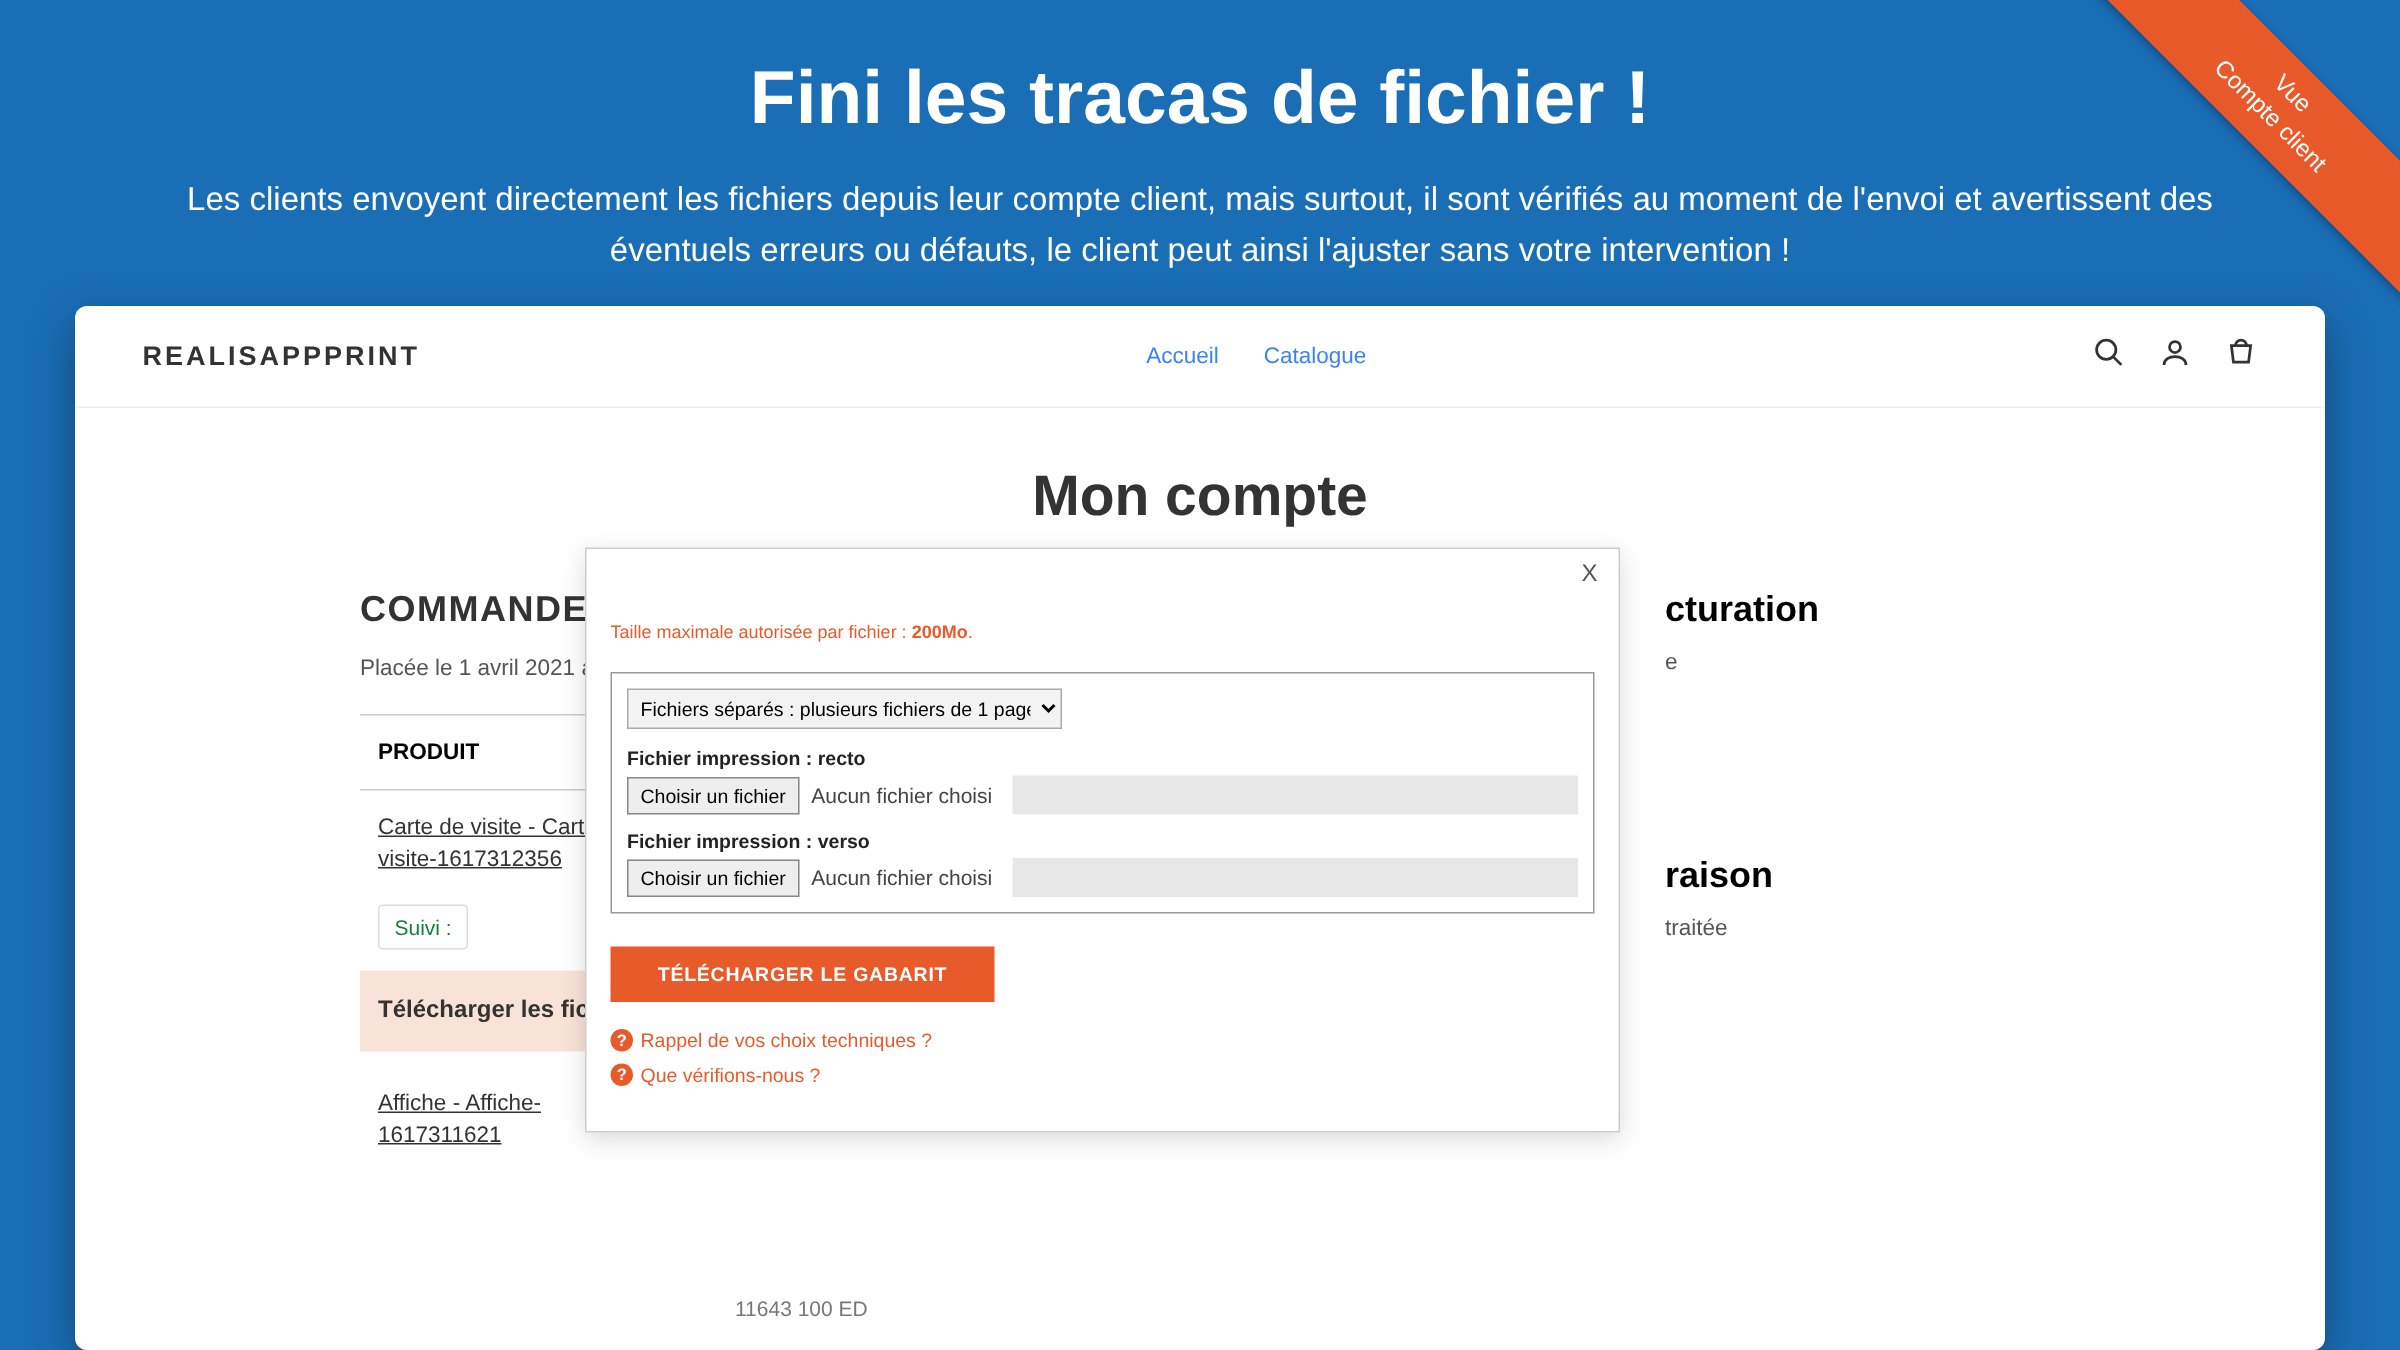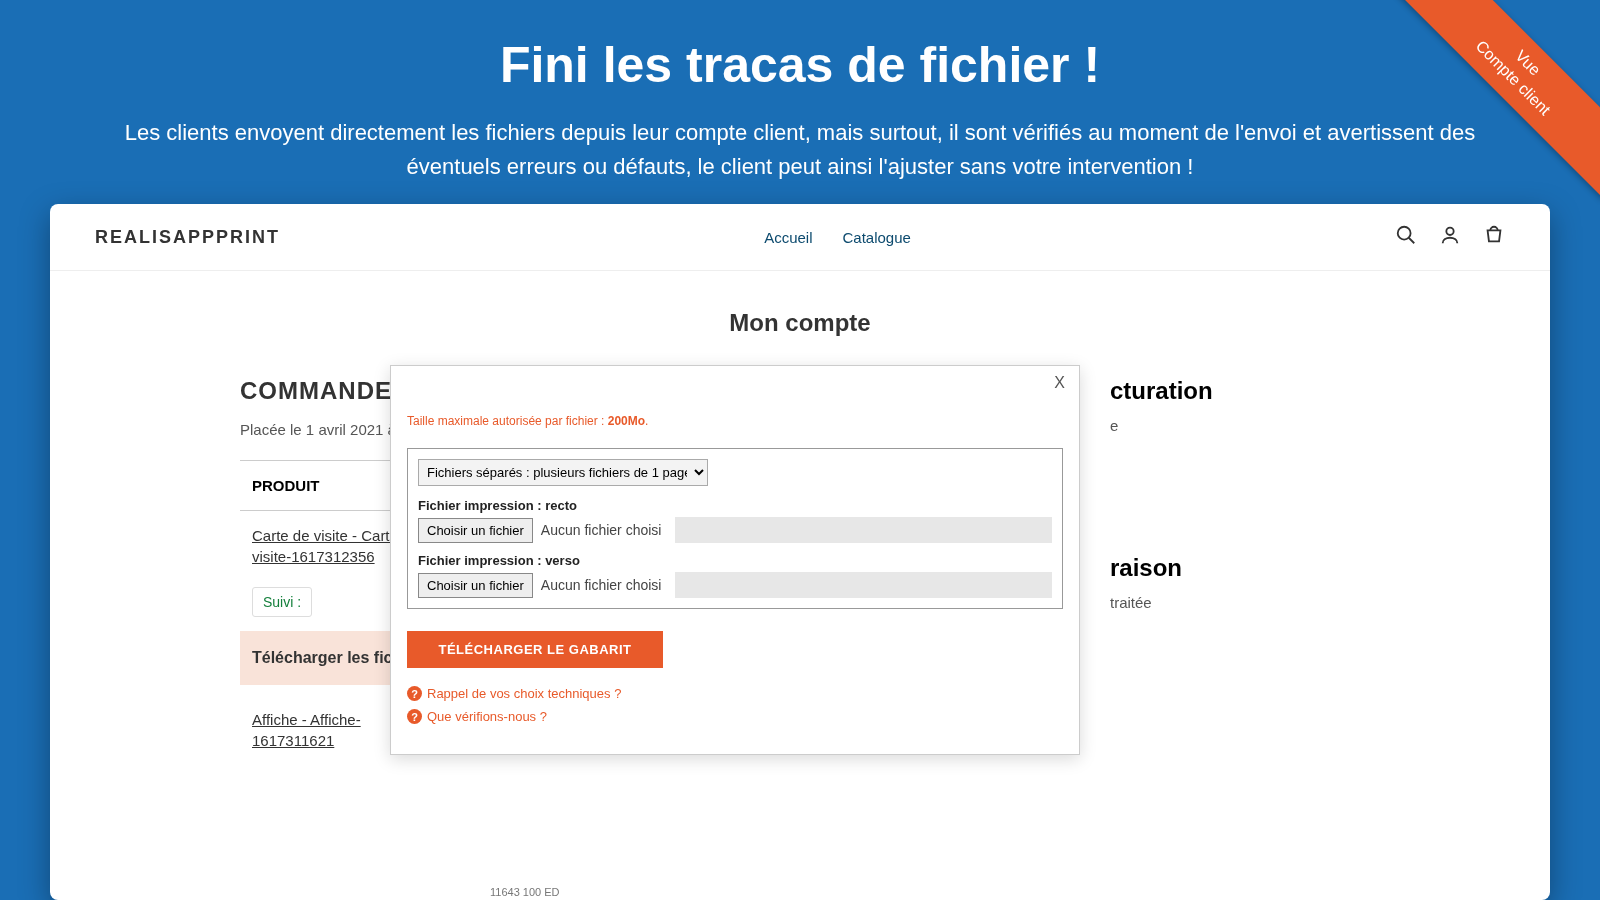--- a/index.html
+++ b/index.html
@@ -62,32 +62,32 @@
   .brand {
     font-weight: 600;
     letter-spacing: 2px;
     font-size: 18px;
     color: #333;
   }
   .topnav {
     display: flex;
     gap: 30px;
     font-size: 15px;
-    color: #0c4a6e;
+    color: #3b82f6;
     justify-content: flex-end;
   }
   .topicons {
     display: flex;
     gap: 22px;
     align-items: center;
   }
   .topicons svg { width: 22px; height: 22px; stroke: #333; fill: none; stroke-width: 2; }
   .page-title {
     text-align: center;
-    font-size: 24px;
+    font-size: 38px;
     font-weight: 700;
     color: #333;
     margin-top: 38px;
   }
   .content-wrap {
     position: relative;
     padding: 0 190px;
     margin-top: 40px;
   }
   .order-heading {
@@ -251,24 +251,24 @@
     text-align: center;
     font-weight: 700;
     font-size: 14px;
     letter-spacing: 0.5px;
     padding: 14px 0;
     width: 227px;
     margin-top: 36px;
     cursor: pointer;
   }
   .partial-text {
-    font-size: 11px;
+    font-size: 14px;
     color: #777;
     position: absolute;
-    bottom: 2px;
+    bottom: 20px;
     left: 440px;
   }
 </style>
 </head>
 <body>
 
 <div class="ribbon">
   <span>Vue</span><br>
   <span>Compte client</span>
 </div>

